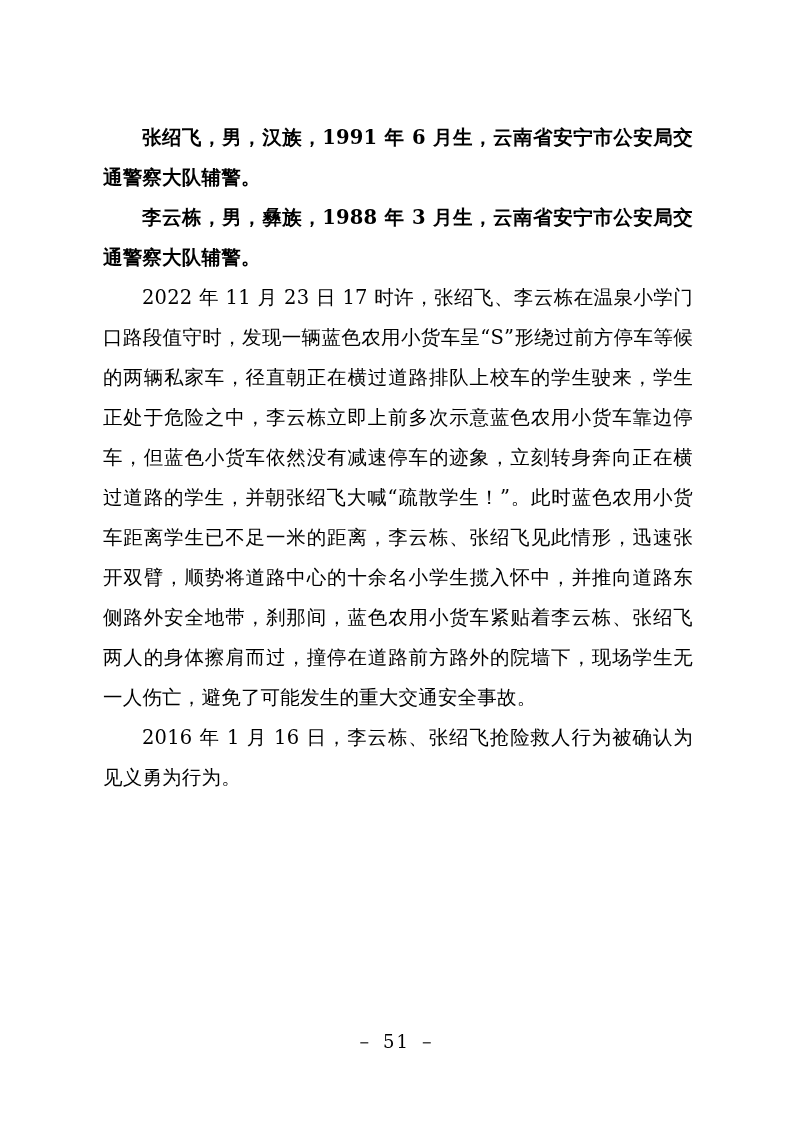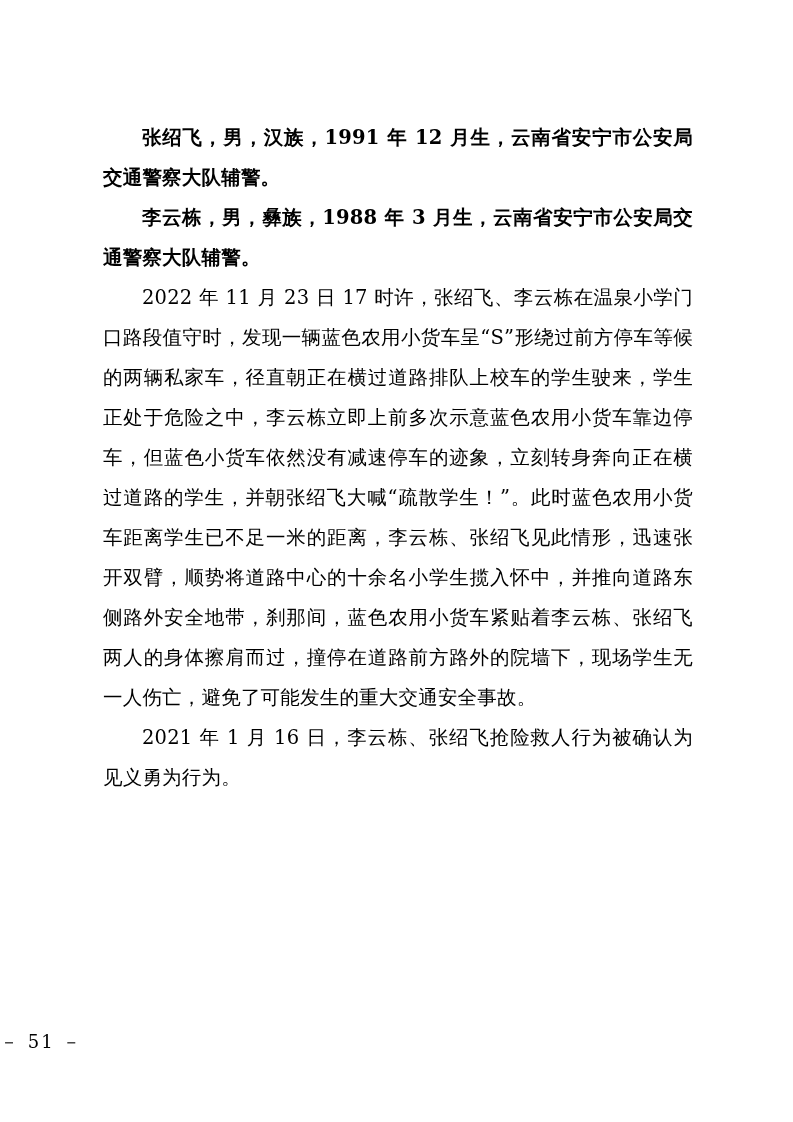--- a/index.html
+++ b/index.html
@@ -40,31 +40,31 @@
     word-break: break-all;
   }
   .para.bold {
     font-weight: 700;
   }
   .footer {
     position: absolute;
     left: 0;
     top: 1030px;
     width: 793px;
-    text-align: left;
+    text-align: center;
     font-size: 18px;
     font-family: "DejaVu Serif", "Liberation Serif", serif;
     color: #000000;
     letter-spacing: 2px;
   }
 </style>
 </head>
 <body>
 
 <div class="page">
   <div class="content">
-    <p class="para bold">张绍飞，男，汉族，1991 年 12 月生，云南省安宁市公安局交通警察大队辅警。</p>
+    <p class="para bold">张绍飞，男，汉族，1991 年 6 月生，云南省安宁市公安局交通警察大队辅警。</p>
     <p class="para bold">李云栋，男，彝族，1988 年 3 月生，云南省安宁市公安局交通警察大队辅警。</p>
     <p class="para">2022 年 11 月 23 日 17 时许，张绍飞、李云栋在温泉小学门口路段值守时，发现一辆蓝色农用小货车呈“S”形绕过前方停车等候的两辆私家车，径直朝正在横过道路排队上校车的学生驶来，学生正处于危险之中，李云栋立即上前多次示意蓝色农用小货车靠边停车，但蓝色小货车依然没有减速停车的迹象，立刻转身奔向正在横过道路的学生，并朝张绍飞大喊“疏散学生！”。此时蓝色农用小货车距离学生已不足一米的距离，李云栋、张绍飞见此情形，迅速张开双臂，顺势将道路中心的十余名小学生揽入怀中，并推向道路东侧路外安全地带，刹那间，蓝色农用小货车紧贴着李云栋、张绍飞两人的身体擦肩而过，撞停在道路前方路外的院墙下，现场学生无一人伤亡，避免了可能发生的重大交通安全事故。</p>
-    <p class="para">2021 年 1 月 16 日，李云栋、张绍飞抢险救人行为被确认为见义勇为行为。</p>
+    <p class="para">2016 年 1 月 16 日，李云栋、张绍飞抢险救人行为被确认为见义勇为行为。</p>
   </div>
   <div class="footer">－ 51 －</div>
 </div>
 
 </body></html>

